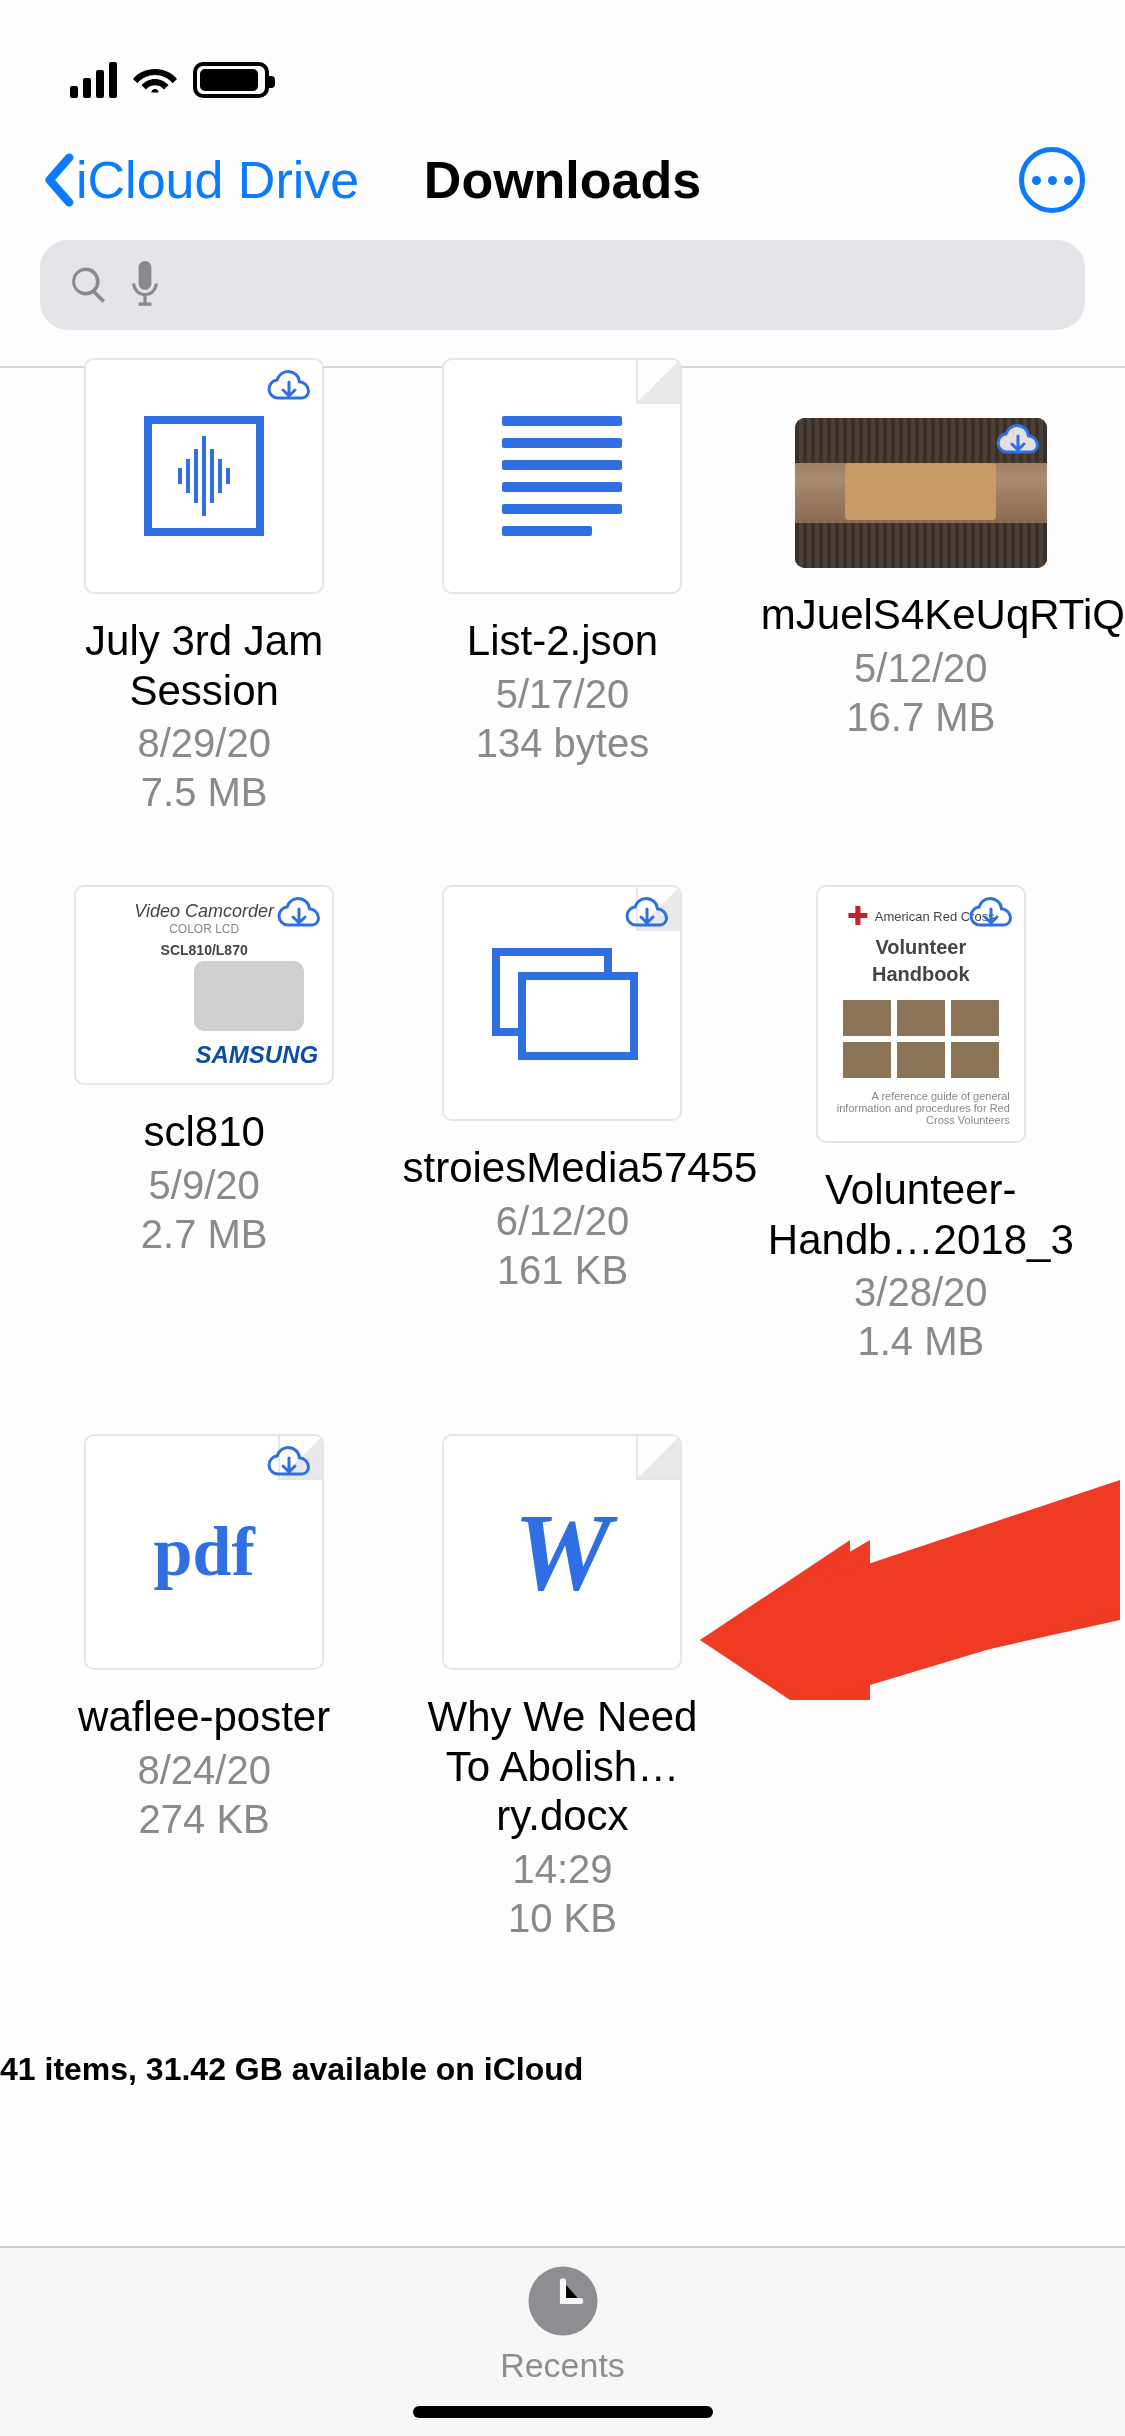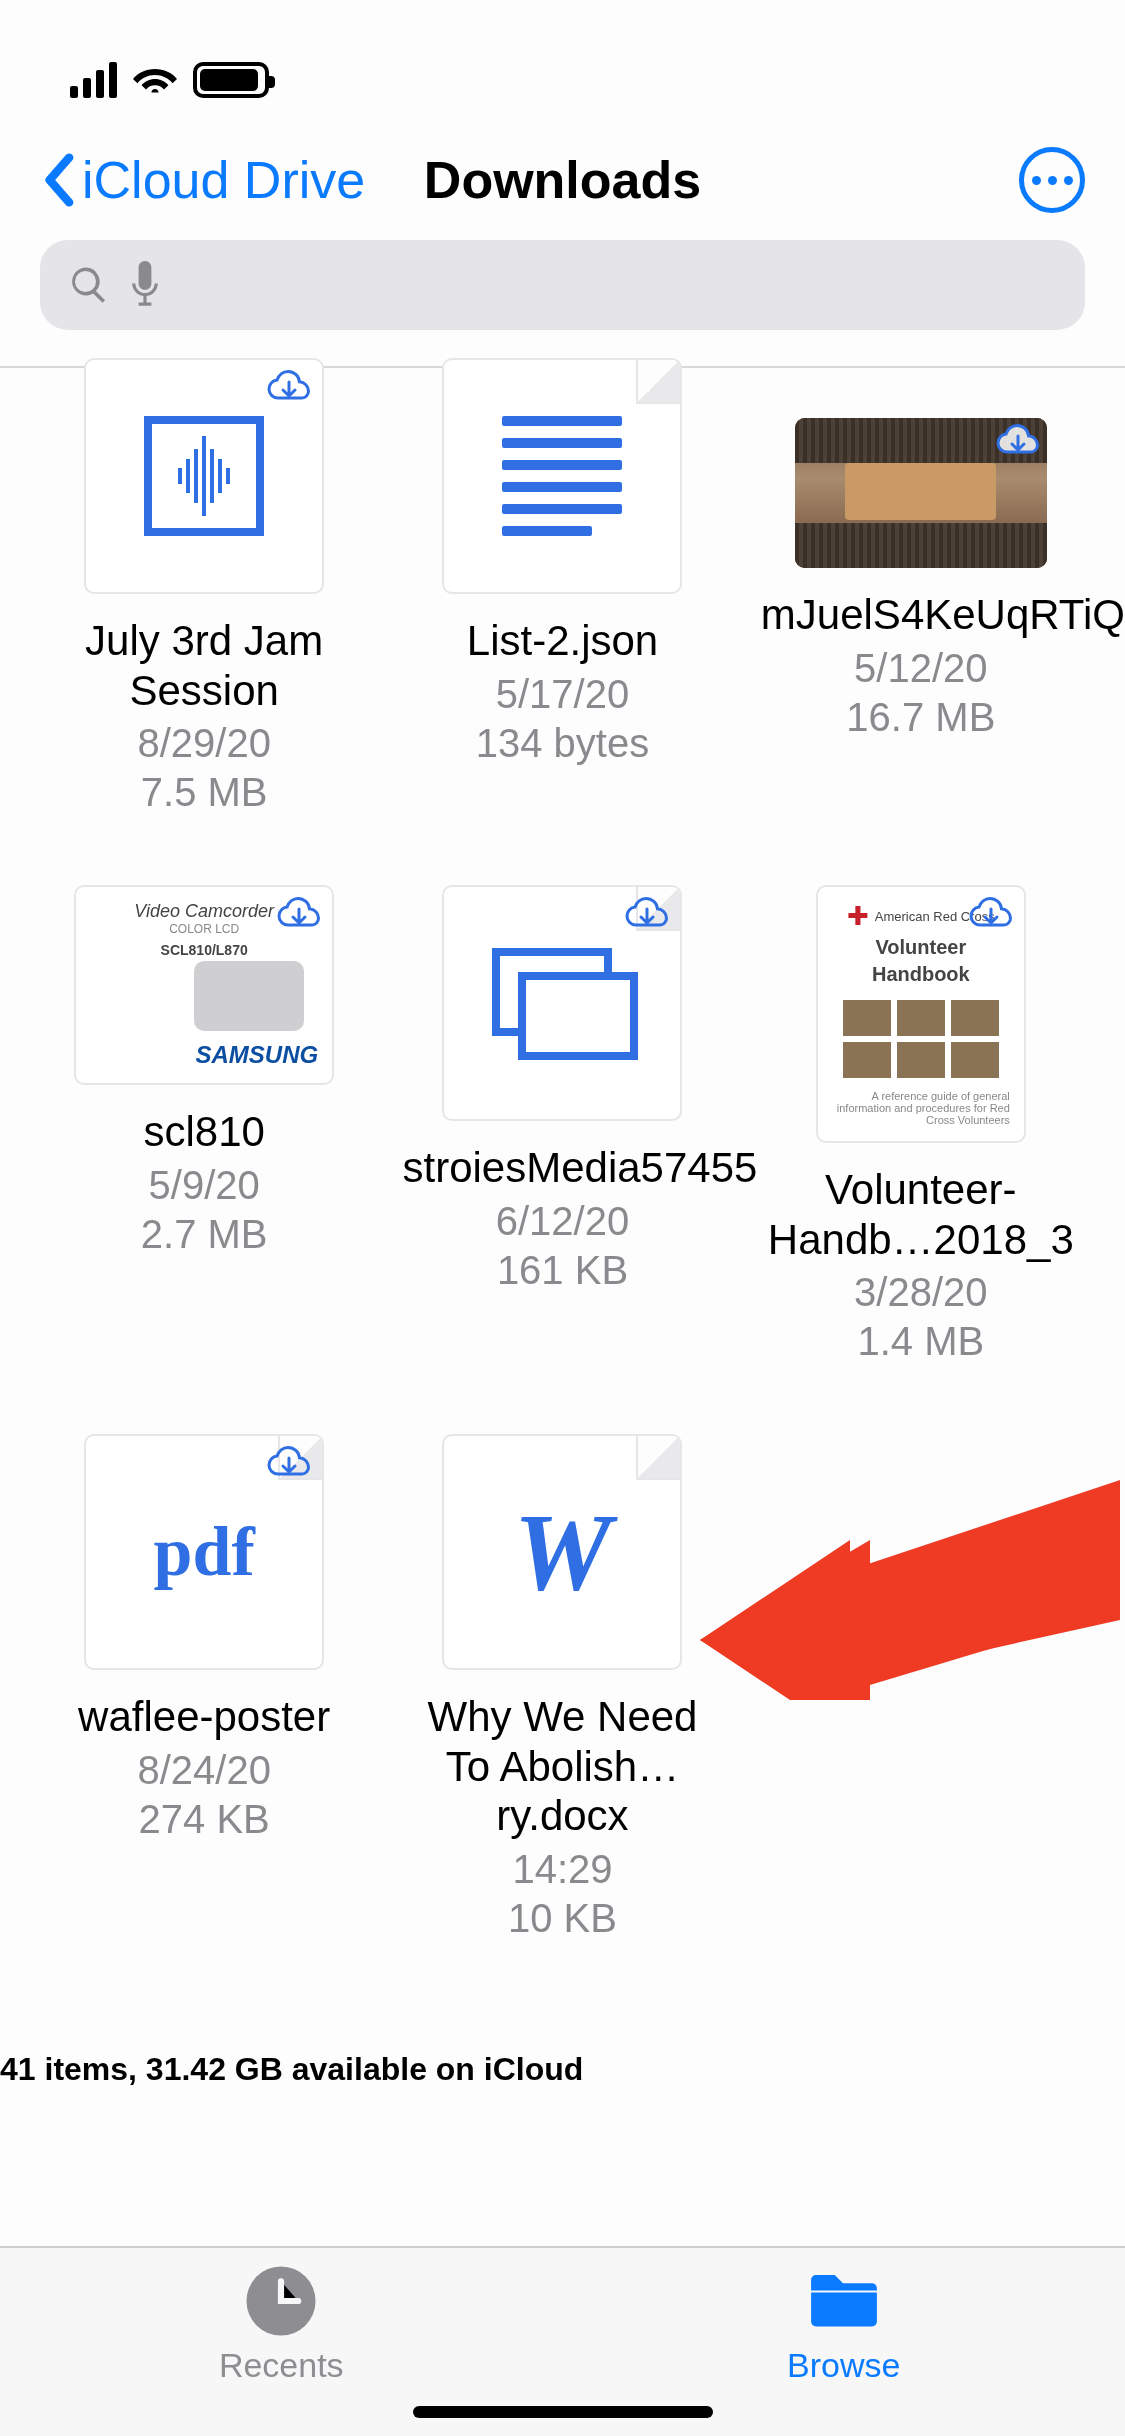--- a/index.html
+++ b/index.html
@@ -43,21 +43,21 @@
   .battery .fill { position:absolute; left:3px; top:3px; bottom:3px; width: 58px; background:#000; border-radius:5px; }
 
   
   .nav {
     position: relative;
     height: 100px;
     display: flex;
     align-items: center;
     padding: 0 40px;
   }
-  .nav-back { display:flex; align-items:center; color:#0a7aff; font-size:52px; gap: 6px; }
+  .nav-back { display:flex; align-items:center; color:#0a7aff; font-size:52px; }
   .nav-back svg { width: 36px; height: 56px; }
   .nav-title {
     position: absolute;
     left: 0; right: 0;
     text-align: center;
     font-size: 52px;
     font-weight: 700;
     color:#000;
     pointer-events: none;
   }
@@ -446,29 +446,20 @@
 <div class="tabbar">
   <div class="tab inactive">
     <div class="ic">
       <svg viewBox="0 0 60 60">
           <circle cx="30" cy="30" r="28" fill="#8e8e92"></circle>
           <path stroke="#f7f7f8" stroke-width="5" stroke-linecap="round" d="M30 14v16h14"></path>
         </svg>
     </div>
     <div class="lbl">Recents</div>
   </div>
-  <div class="tab active">
-    <div class="ic">
-      <svg viewBox="0 0 72 56">
-          <path fill="#0a7aff" d="M4 8c0-3 2-5 5-5h18l8 8h28c3 0 5 2 5 5v2H4V8z"></path>
-          <path fill="#0a7aff" d="M4 20h64v28c0 3-2 5-5 5H9c-3 0-5-2-5-5V20z"></path>
-        </svg>
-    </div>
-    <div class="lbl">Browse</div>
-  </div>
   <div class="home-ind"></div>
 </div>
 
 <div class="arrow">
   <svg viewBox="0 0 420 220">
     <polygon fill="#ef3a24" points="0,160 150,60 150,120 420,20 420,140 150,200 150,260"></polygon>
     <polygon fill="#ef3a24" points="0,160 170,60 170,260"></polygon>
     <polygon fill="#ef3a24" points="120,100 420,0 420,130 120,220"></polygon>
   </svg>
 </div>

